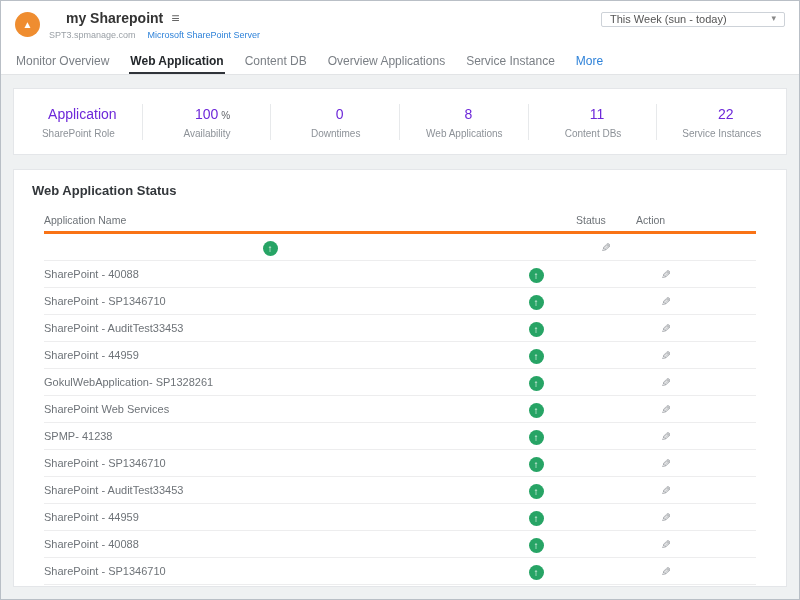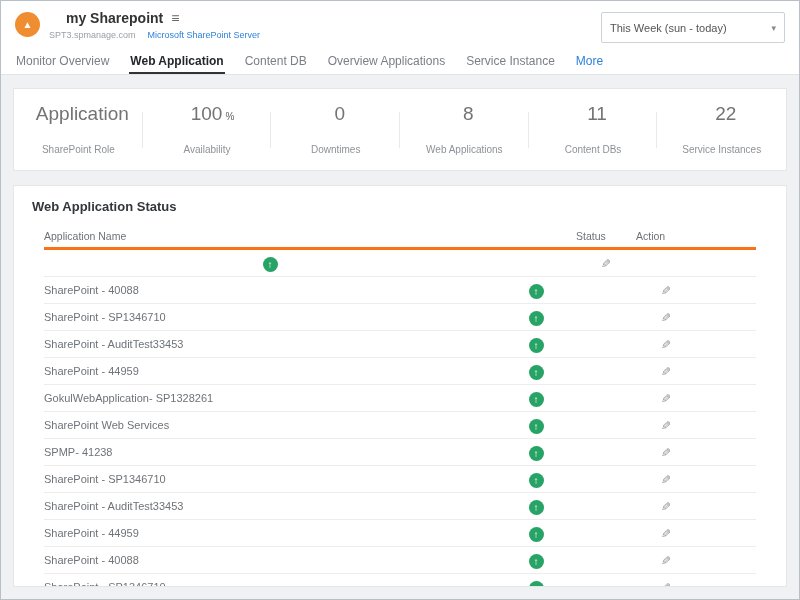--- a/index.html
+++ b/index.html
@@ -14,46 +14,46 @@
   .header-left { display:flex; align-items:flex-start; gap:9px; }
   .warn-badge { width:25px; height:25px; border-radius:50%; background:var(--orange,#ef8d30);
                 color:#fff; display:flex; align-items:center; justify-content:center;
                 font-size:10px; margin-top:2px; flex:0 0 auto; }
   .title-row { display:flex; align-items:center; gap:8px;margin-left:17px; }
   .monitor-title { font-size:14px; font-weight:bold; color:#333; }
   .menu-icon { font-size:14px; color:#666; cursor:pointer; line-height:1; }
   .sub-row { display:flex; gap:12px; margin-top:4px; }
   .host { font-size:9px; color:#9aa0a6; }
   .server-type { font-size:9px; color:var(--blue,#2e82d9); cursor:pointer; }
-  .time-select { position:absolute; right:14px; top:11px; width:184px; height:31px;
+  .time-select { position:absolute; right:14px; top:11px; width:184px; height:15px;
                  border:1px solid #cdd2d8; border-radius:2px; background:#fff;
-                 display:flex; align-items:center; justify-content:space-between;
+                 display:flex; align-items:flex-start; justify-content:space-between;
                  padding:0 8px; font-size:11px; color:#555; cursor:pointer; }
   .caret { color:#888; font-size:9px; }
 
   
   .tab-bar { display:flex; gap:19px; padding:0 14px; border-bottom:1px solid #e2e4e6;
              background:#fff; height:27px; }
   .tab { font-size:12px; color:#7a7f85; padding:6px 1px 12px; cursor:pointer;
          border-bottom:2px solid transparent; }
   .tab.active { color:#23272b; font-weight:bold; border-bottom-color:#30343a; }
   .tab.accent { color:var(--blue,#2e82d9); }
 
   
   .content { flex:1; background:#eff1f2; padding:13px 12px 12px;
              display:flex; flex-direction:column; overflow:hidden; }
 
   .stats-card { background:#fff; border:1px solid #e4e6e9; display:flex; padding:11px 0; }
   .stat { flex:1; text-align:center; position:relative; padding:3px 0 4px; }
   .stat::after { content:""; position:absolute; right:0; top:50%; transform:translateY(-50%);
                  width:1px; height:36px; background:#e7e9eb; }
   .stat:last-child::after { display:none; }
-  .stat-value { font-size:19px; color:#737373; line-height:22px;margin-left:11px; }
+  .stat-value { font-size:14px; color:#6d28d9; line-height:22px;margin-left:11px; }
   .stat-suffix { font-size:10px; color:#5f6368; margin-left:3px; }
-  .stat-label { font-size:10px; color:#8d9298; margin-top:19px; }
+  .stat-label { font-size:10px; color:#8d9298; margin-top:3px; }
 
   .status-card { background:#fff; border:1px solid #e4e6e9; margin-top:14px; flex:1;
                  display:flex; flex-direction:column; overflow:hidden; }
   .section-title { font-size:13px; font-weight:bold; color:#33373b; padding:13px 18px 11px; }
   .table { padding:0 30px; }
   .trow { display:grid; grid-template-columns:1fr 80px 60px 60px 60px; align-items:center;
           height:27px; border-bottom:1px solid #ededee; }
   .trow.head { border-bottom:3px solid #f97316; height:25px; }
   .th { font-size:10.5px; color:#6d7277; }
   .th.center { text-align:left; }

